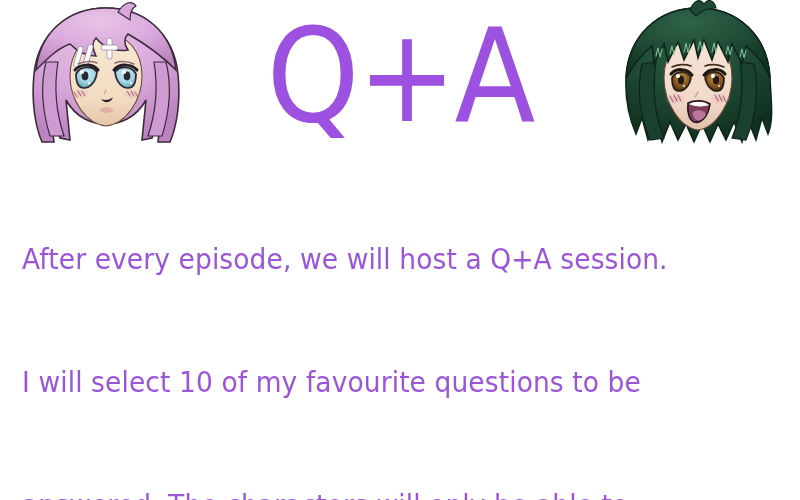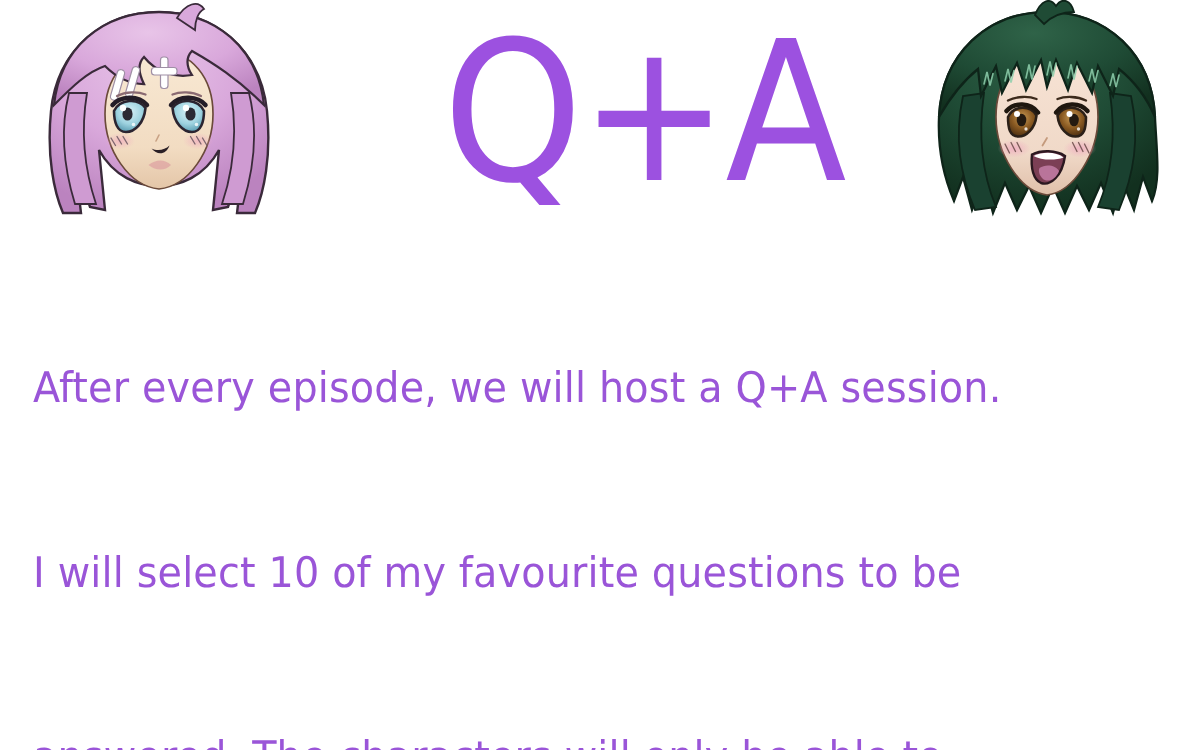--- a/index.html
+++ b/index.html
@@ -39,21 +39,21 @@
   #portrait-right { left: 598px; width: 200px; height: 158px; }
 
   #title-wrap {
     position: absolute;
     left: 240px;
     top: 0;
     width: 320px;
     height: 158px;
     display: flex;
     align-items: center;
-    justify-content: flex-end;
+    justify-content: center;
   }
   #title {
     font-family: "DejaVu Sans", sans-serif;
     font-size: 116px;
     line-height: 1;
     font-weight: 400;
     color: #9c51e0;
     letter-spacing: -2px;
     white-space: nowrap;
     margin-top: -6px;

